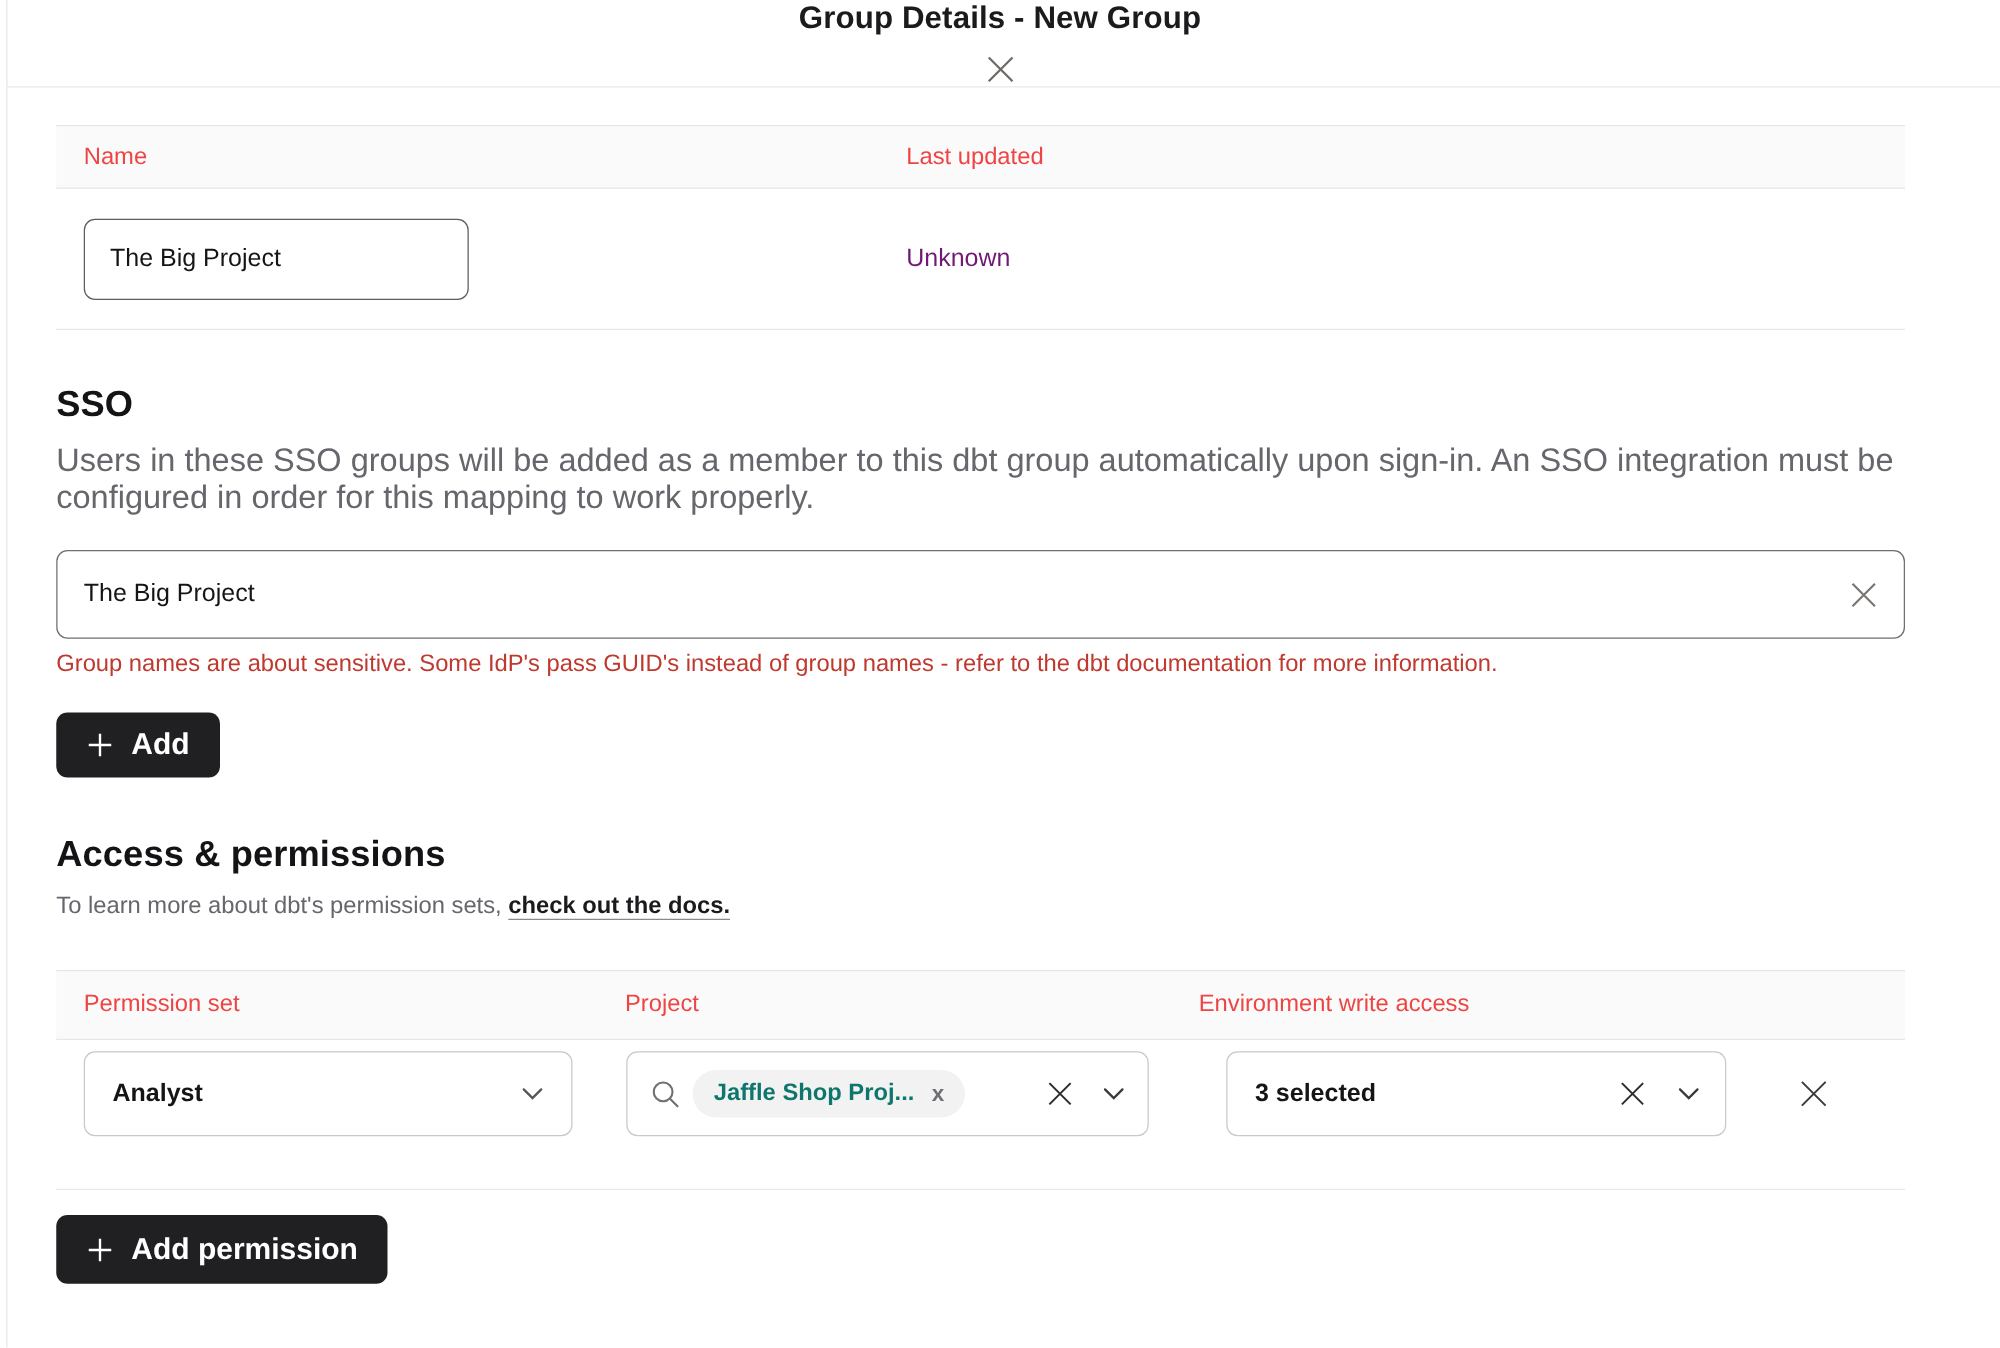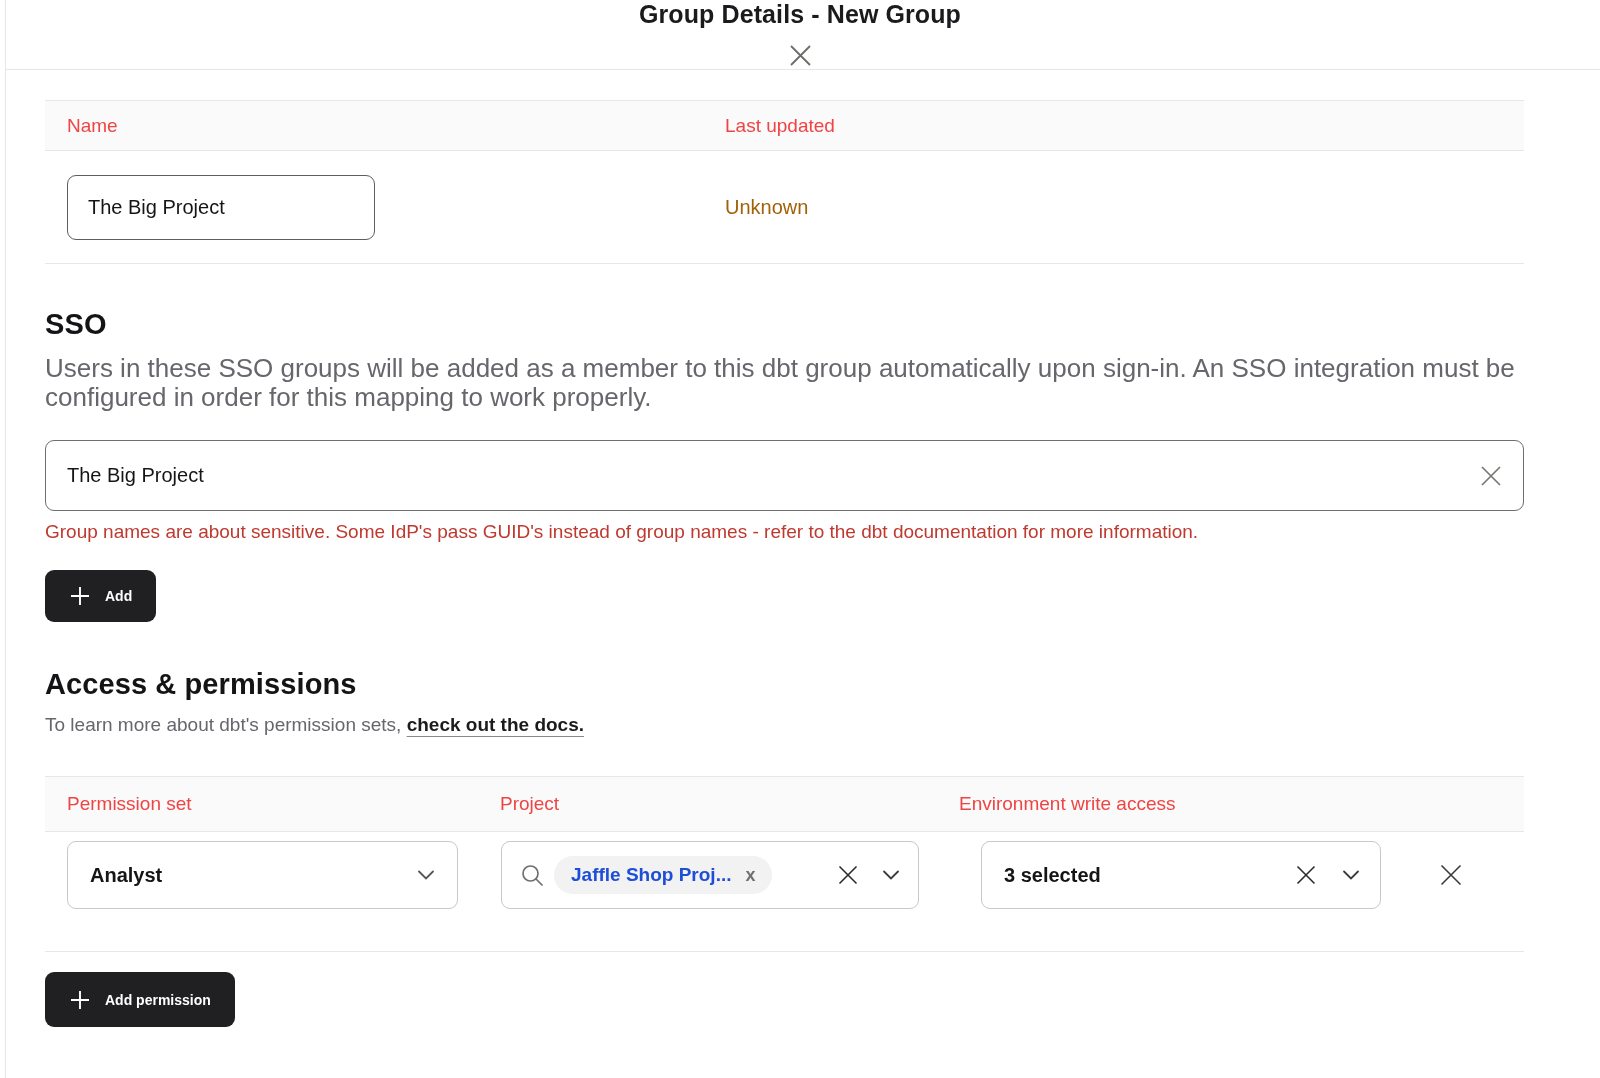--- a/index.html
+++ b/index.html
@@ -65,21 +65,21 @@
     width: 308px; height: 65px;
     border: 1px solid #5d5d63;
     border-radius: 9px;
     font-family: "Liberation Sans", sans-serif;
     font-size: 20px;
     color: #151517;
     padding: 0 20px;
     outline: none;
     background: #fff;
   }
-  .cell-text { font-size: 20px; color: #a16207; }
+  .cell-text { font-size: 20px; color: #701a75; }
 
   
   .section-heading {
     font-size: 29px;
     font-weight: 700;
     color: #141416;
     letter-spacing: .1px;
   }
   .sso-section { margin-top: 44px; }
   .section-desc {
@@ -120,21 +120,21 @@
     display: inline-flex;
     align-items: center;
     gap: 14px;
     background: #202023;
     color: #ffffff;
     border: none;
     border-radius: 9px;
     height: 52px;
     padding: 0 24px;
     font-family: "Liberation Sans", sans-serif;
-    font-size: 14px;
+    font-size: 24px;
     font-weight: 700;
     cursor: pointer;
   }
   .plus { display: flex; align-items: center; }
 
   
   .access-section { margin-top: 46px; }
   .docs-line { margin-top: 13px; font-size: 19px; color: #66666c; }
   .docs-link {
     color: #1b1b1e;
@@ -172,21 +172,21 @@
   .tag-pill {
     display: inline-flex;
     align-items: center;
     gap: 14px;
     background: #f2f2f3;
     border-radius: 19px;
     height: 38px;
     padding: 0 16px 0 17px;
     margin-left: 9px;
   }
-  .tag-label { font-size: 19px; font-weight: 700; color: #1d4ed8; white-space: nowrap; }
+  .tag-label { font-size: 19px; font-weight: 700; color: #0f766e; white-space: nowrap; }
   .tag-x { font-size: 18px; font-weight: 700; color: #6f6f74; line-height: 1; cursor: pointer; }
   .proj-actions { display: flex; align-items: center; gap: 22px; margin-left: auto; }
 
   .select-env { margin-left: 44px; width: 400px; padding: 0 20px 0 22px; }
   .env-actions { display: flex; align-items: center; gap: 24px; margin-left: auto; }
 
   .row-delete { margin-left: 56px; }
 
   svg { display: block; }
 </style>

